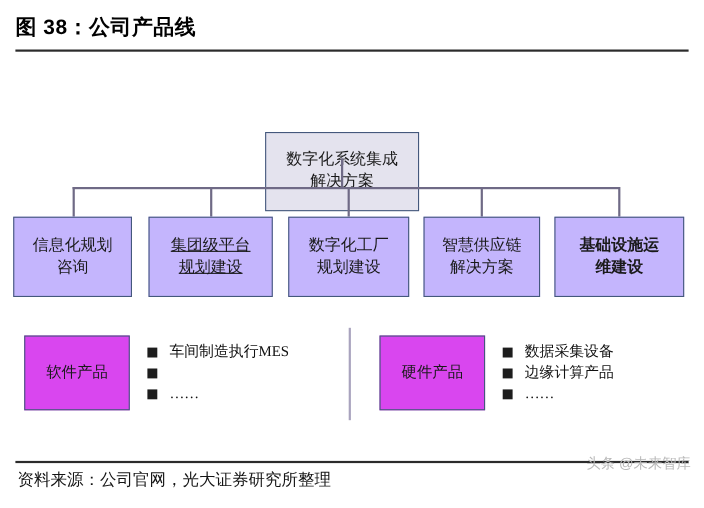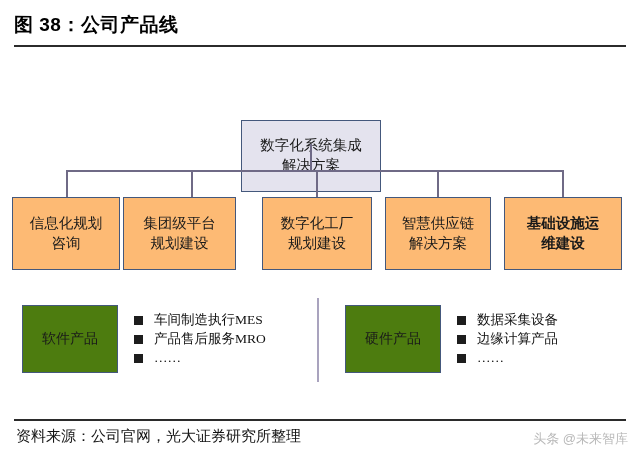--- a/index.html
+++ b/index.html
@@ -55,39 +55,39 @@
     text-align: center;
     line-height: 1.35;
     color: #1a1a1a;
     font-size: 14px;
     white-space: pre-line;
   }
   .node.filled {
     background: #e4e3ee;
   }
   .node.plain {
-    background: #fdba74;
+    background: #c4b5fd;
   }
 
   #root-node {
     left: 241px;
     top: 20px;
     width: 140px;
     height: 72px;
     font-size: 14.5px;
     margin-top: 48px;
   }
 
   .leaf {
     top: 145px;
     height: 73px;
     font-size: 14.5px;
   }
   #leaf-0 { left: 12px;  width: 108px; }
-  #leaf-1 { left: 123px; width: 113px; }
+  #leaf-1 { left: 135px; width: 113px; text-decoration: underline; }
   #leaf-2 { left: 262px; width: 110px; }
   #leaf-3 { left: 385px; width: 106px; }
   #leaf-4 { left: 504px; width: 118px; font-weight: bold; }
 
   
   .conn {
     position: absolute;
     background: #6f6a86;
   }
   .conn.v { width: 1.5px; }
@@ -112,21 +112,21 @@
   }
   #group-software { left: 22px; width: 285px; }
   #group-hardware { left: 345px; width: 280px; }
 
   .group-label {
     flex: 0 0 auto;
     width: 96px;
     height: 68px;
     box-sizing: border-box;
     border: 1.5px solid #44587c;
-    background: #4d7c0f;
+    background: #d946ef;
     display: flex;
     align-items: center;
     justify-content: center;
     font-size: 14px;
     color: #1a1a1a;
   }
 
   .bullet-list {
     flex: 1 1 auto;
     margin: 0;
@@ -174,21 +174,21 @@
     position: absolute;
     left: 16px;
     top: 427px;
     font-size: 15px;
     color: #141414;
     white-space: nowrap;
   }
   #watermark {
     position: absolute;
     right: 12px;
-    top: 430px;
+    top: 412px;
     font-family: "Liberation Sans", sans-serif;
     font-size: 13px;
     color: #b9b9b9;
     white-space: nowrap;
   }
 </style>
 </head>
 <body>
 
 <div id="figure-title">图 38：公司产品线</div>
@@ -220,21 +220,20 @@
 
   <div class="group" id="group-software">
     <div class="group-label">软件产品</div>
     <ul class="bullet-list">
       <li>
           <span class="bullet-marker"></span>
           <span class="bullet-text">车间制造执行MES</span>
         </li>
       <li>
           <span class="bullet-marker"></span>
-          <span class="bullet-text">产品售后服务MRO</span>
         </li>
       <li>
           <span class="bullet-marker"></span>
           <span class="bullet-text">……</span>
         </li>
     </ul>
   </div>
 
   <div id="group-divider"></div>
 

